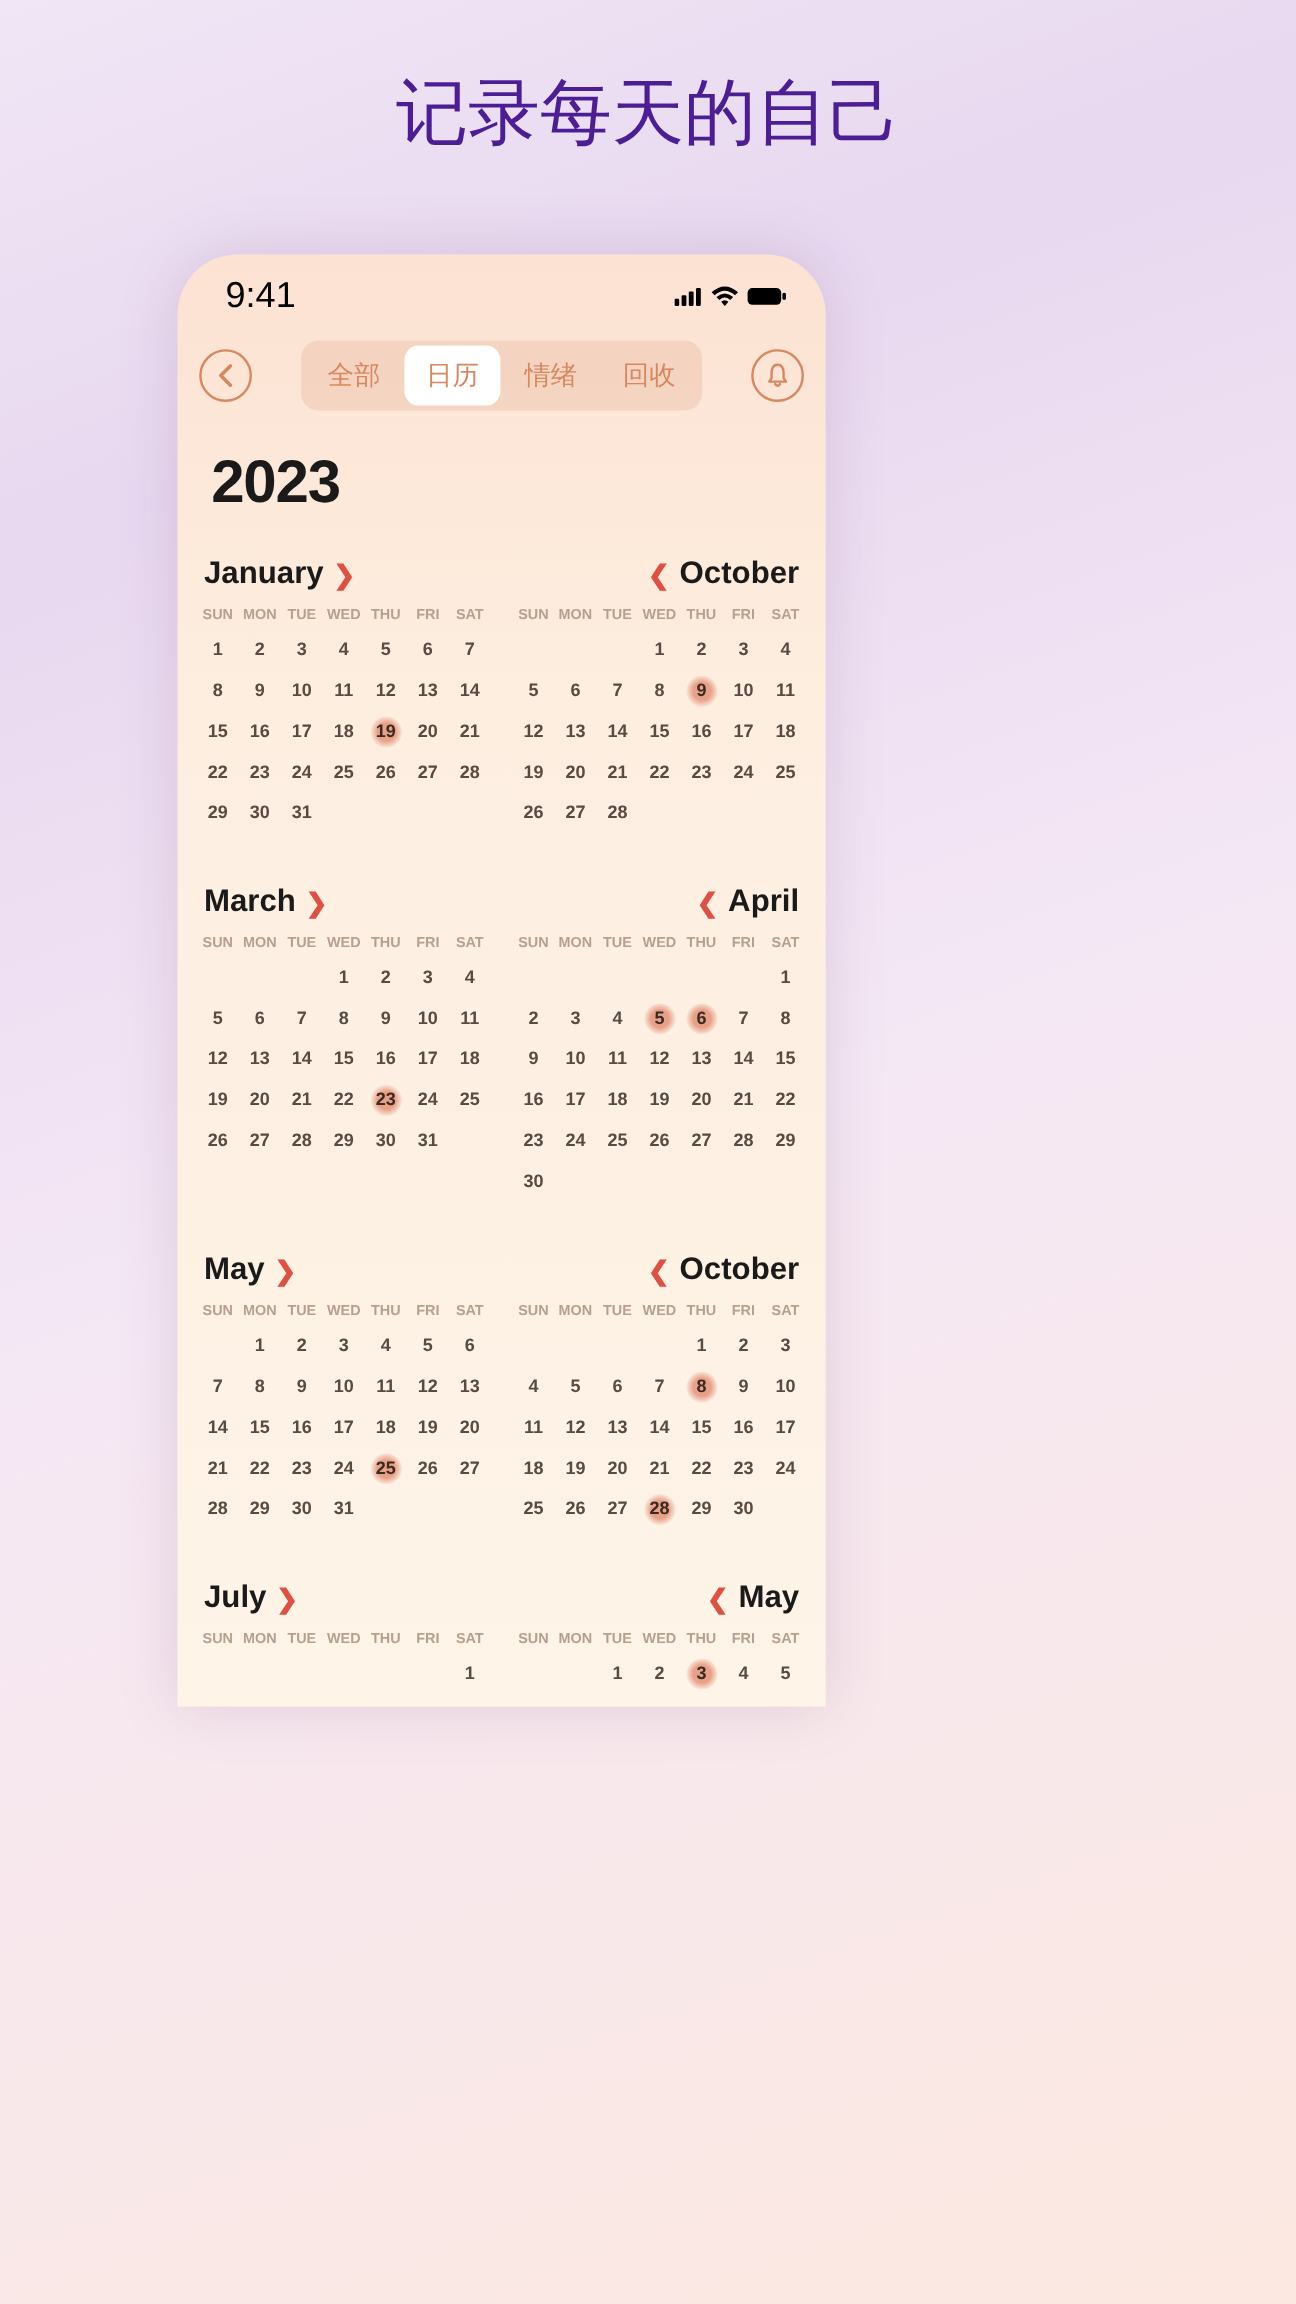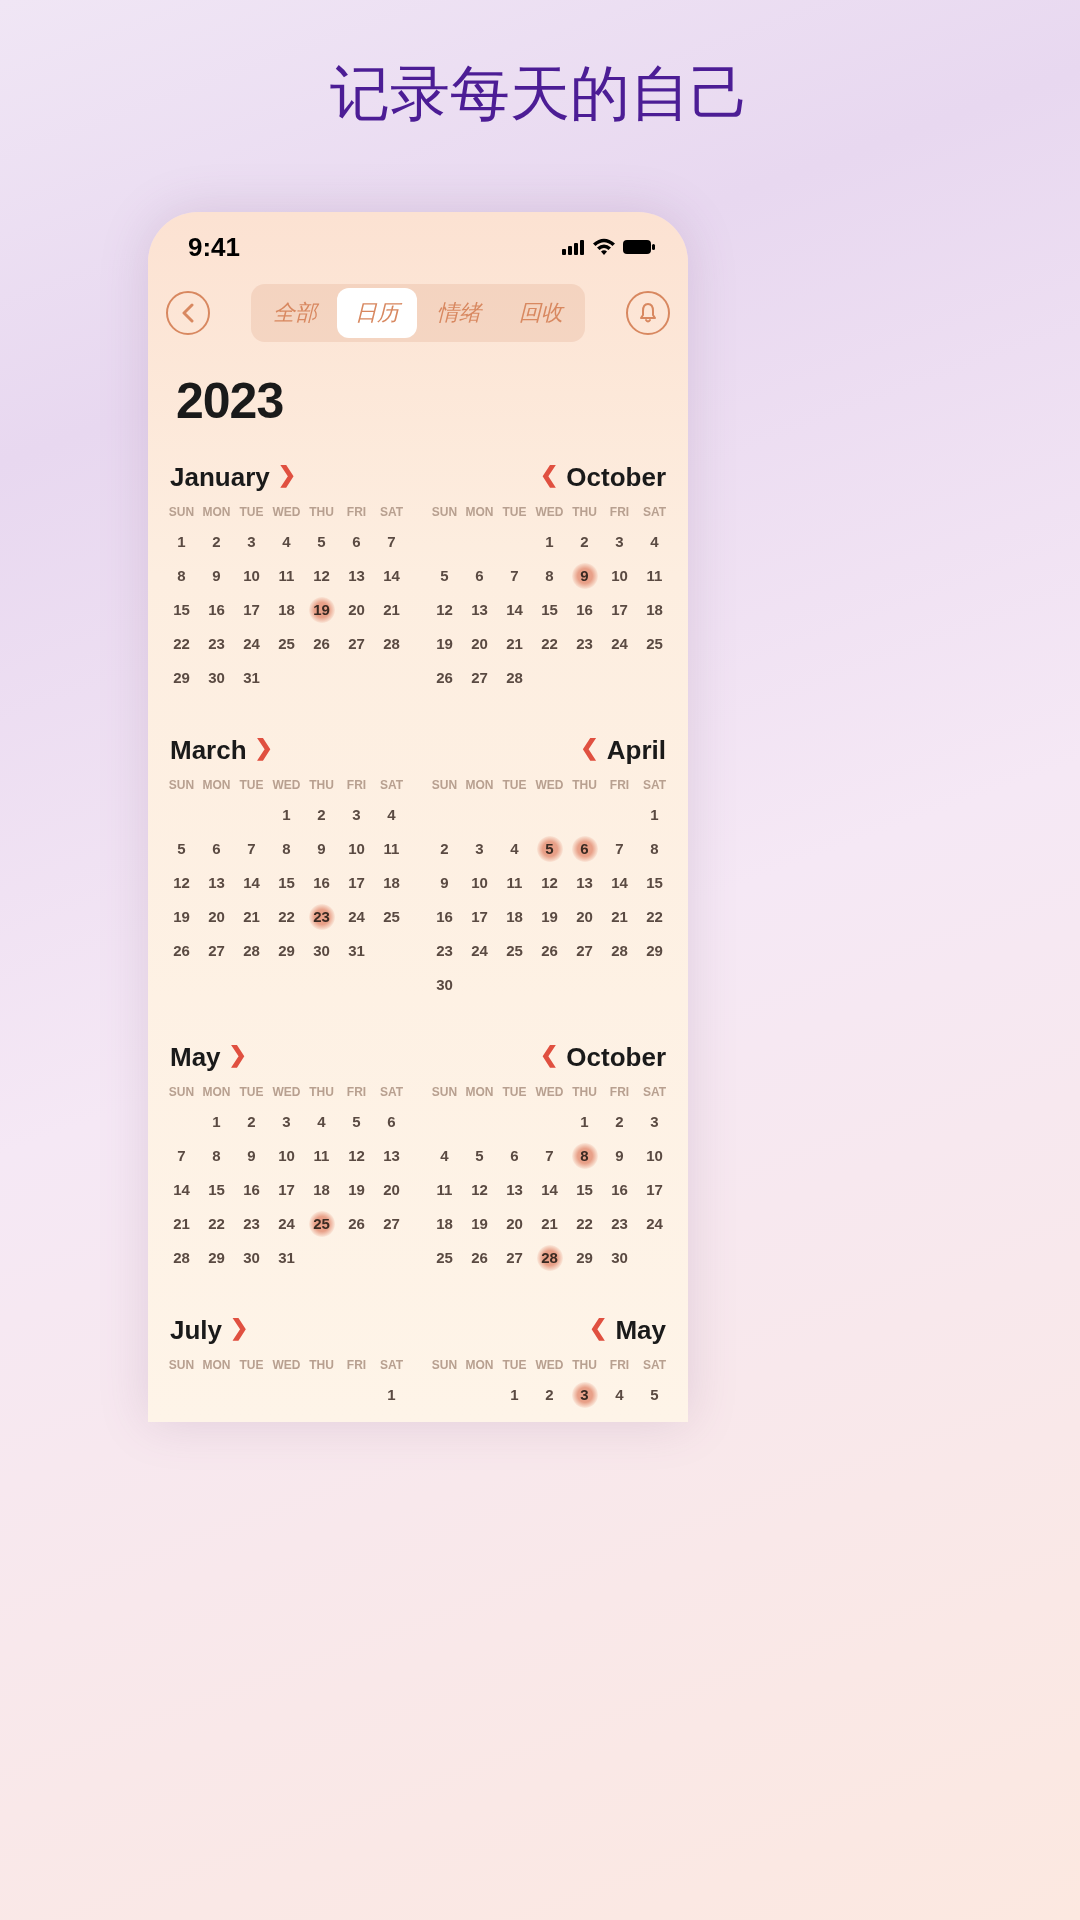--- a/index.html
+++ b/index.html
@@ -30,28 +30,27 @@
       border-radius: 50px 50px 0 0;
       overflow: hidden;
     }
     .status-bar {
       display: flex;
       justify-content: space-between;
       align-items: center;
       padding: 20px 32px 10px 40px;
       height: 60px;
     }
-    .status-time { font-size: 26px; font-weight: 700; color: #000; }
+    .status-time { font-size: 30px; font-weight: 400; color: #000; }
     .status-icons { display: flex; gap: 6px; align-items: center; }
     .nav-bar {
       display: flex;
       align-items: center;
       justify-content: space-between;
       padding: 12px 18px;
-      font-style: italic;
     }
     .nav-btn {
       width: 44px; height: 44px;
       border: 2px solid #d88860;
       border-radius: 50%;
       display: flex; align-items: center; justify-content: center;
       color: #d88860;
     }
     .segmented {
       display: flex;
@@ -79,21 +78,21 @@
     }
     .months-grid {
       display: grid;
       grid-template-columns: 1fr 1fr;
       gap: 18px 18px;
       padding: 0 16px;
     }
     .month-block { }
     .month-header {
       display: flex;
-      align-items: flex-start;
+      align-items: flex-end;
       font-size: 26px;
       font-weight: 800;
       color: #1a1a1a;
       padding: 22px 6px 12px;
       gap: 8px;
     }
     .month-header.right { justify-content: flex-end; }
     .chev { color: #e05040; font-weight: 700; font-size: 22px; }
     .weekdays {
       display: grid;

